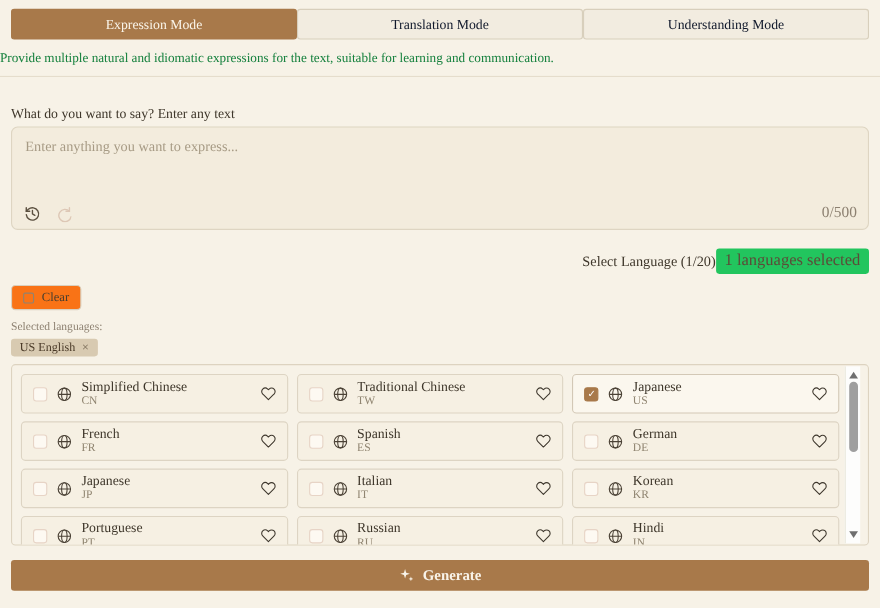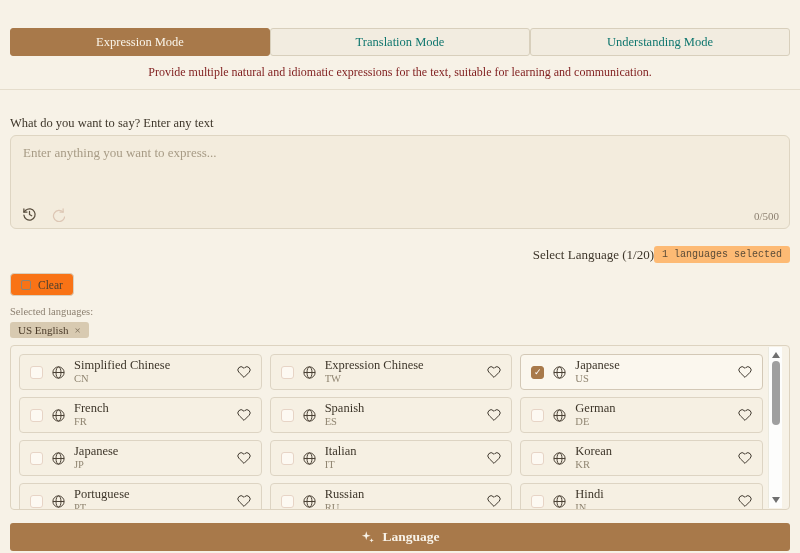--- a/index.html
+++ b/index.html
@@ -5,53 +5,53 @@
   * { margin: 0; padding: 0; box-sizing: border-box; }
   html, body { width: 800px; height: 553px; overflow: hidden; }
   body {
     background: #f7f2e7;
     font-family: "Liberation Serif", "DejaVu Serif", serif;
     color: #3e362a;
   }
   .pad { margin-left: 10px; margin-right: 10px; }
 
   
-  .tabs { display: flex; gap: 0; margin-top: 28px; }
+  .tabs { display: flex; gap: 0; margin-top: 8px; }
   .tab {
     flex: 1; height: 28px; display: flex; align-items: center; justify-content: center;
     font-size: 12.5px; background: #f2ece0; border: 1px solid #d8cfbc; border-radius: 3px;
-    color: #0f766e; cursor: pointer;
+    color: #0f172a; cursor: pointer;
   }
   .tab.active { background: #a8794a; border-color: #a8794a; color: #faf5ea; }
 
   .subtitle {
-    margin-top: 9px; text-align: center; font-size: 12px; color: #7f1d1d;
+    margin-top: 9px; font-size: 12px; color: #15803d;
   }
   .divider { margin-top: 9px; height: 1px; background: #e5ddcc; width: 100%; }
 
   
   .input-label { margin-top: 26px; font-size: 12.5px; color: #3e362a; }
   .textarea-box {
     position: relative; margin-top: 4px; height: 94px;
     background: #f3ecdd; border: 1px solid #ded5c2; border-radius: 6px;
   }
   .textarea-box textarea {
     width: 100%; height: 62px; background: transparent; border: none; resize: none; outline: none;
     font-family: "Liberation Serif", serif; font-size: 13px; color: #3e362a;
     padding: 9px 12px;
   }
   .textarea-box textarea::placeholder { color: #a79b85; }
   .ta-toolbar { position: absolute; left: 10px; bottom: 6px; display: flex; gap: 12px; align-items: center; }
   .icon-btn { width: 16px; height: 16px; display: inline-flex; align-items: center; justify-content: center; cursor: pointer; background: none; border: none; padding: 0; }
-  .char-counter { position: absolute; right: 10px; bottom: 6px; font-size: 11px; color: #8d8171; }
+  .char-counter { position: absolute; right: 10px; bottom: 6px; font-size: 14px; color: #8d8171; }
 
   
   .lang-header { margin-top: 17px; display: flex; align-items: center; justify-content: flex-end; }
   .lang-title { font-size: 13px; color: #3e362a; }
-  .lang-badge { background: #fdba74; color: #5b4c38; font-size: 10px; padding: 3px 8px; border-radius: 3px; font-family: Liberation Mono, monospace; }
+  .lang-badge { background: #22c55e; color: #5b4c38; font-size: 15px; padding: 3px 8px; border-radius: 3px; }
 
   .clear-btn {
     margin-top: 10px; display: inline-flex; align-items: center; gap: 7px;
     height: 23px; padding: 0 10px; background: #f97316; border: 1px solid #d9d0bf; border-radius: 4px;
     font-size: 11.5px; color: #4a3f2f; cursor: pointer; font-family: "Liberation Serif", serif;
   }
   .clear-cb { width: 10px; height: 10px; border: 1.3px solid #8f8370; border-radius: 2px; background: transparent; }
 
   .selected-label { margin-top: 10px; font-size: 10.5px; color: #8d8171; }
   .chip-row { margin-top: 3px; }
@@ -183,21 +183,21 @@
       <div class="lang-card">
         <span class="cb"></span>
         <span class="globe">
           <svg viewBox="0 0 24 24" width="15" height="15" fill="none" stroke="#4b4236" stroke-width="1.6">
             <circle cx="12" cy="12" r="9"></circle>
             <path d="M3 12h18"></path>
             <ellipse cx="12" cy="12" rx="4" ry="9"></ellipse>
           </svg>
         </span>
         <span class="lang-text">
-          <span class="lang-name">Expression Chinese</span>
+          <span class="lang-name">Traditional Chinese</span>
           <span class="lang-code">TW</span>
         </span>
         <span class="heart">
           <svg viewBox="0 0 24 24" width="14" height="14" fill="none" stroke="#3f382e" stroke-width="1.7" stroke-linejoin="round">
             <path d="M20.84 4.61a5.5 5.5 0 0 0-7.78 0L12 5.67l-1.06-1.06a5.5 5.5 0 0 0-7.78 7.78l1.06 1.06L12 21.23l7.78-7.78 1.06-1.06a5.5 5.5 0 0 0 0-7.78z"></path>
           </svg>
         </span>
       </div>
       <div class="lang-card selected">
         <span class="cb checked">✓</span>
@@ -398,15 +398,15 @@
 </div>
 
 <div class="pad">
   <button class="generate-btn">
     <span style="display:inline-flex">
       <svg viewBox="0 0 24 24" width="15" height="15" fill="#f8f3e9">
           <path d="M10 2l1.6 5.4L17 9l-5.4 1.6L10 16l-1.6-5.4L3 9l5.4-1.6z"></path>
           <path d="M18.5 13l.9 2.6 2.6.9-2.6.9-.9 2.6-.9-2.6-2.6-.9 2.6-.9z"></path>
         </svg>
     </span>
-    <span>Language</span>
+    <span>Generate</span>
   </button>
 </div>
 
 </body></html>

